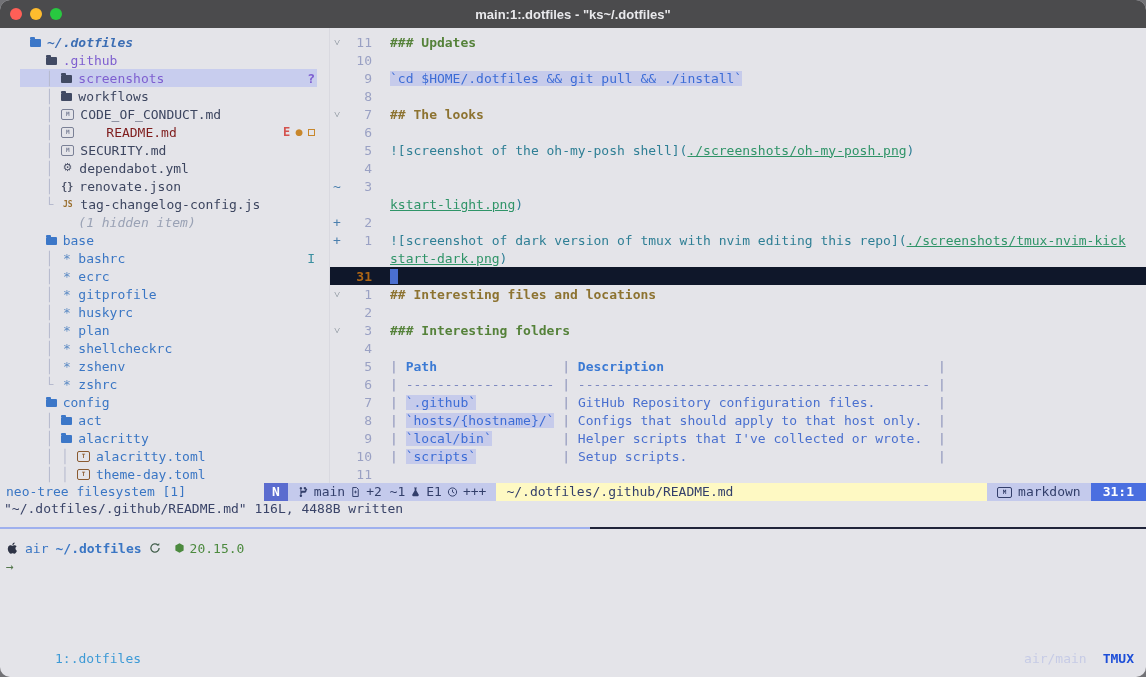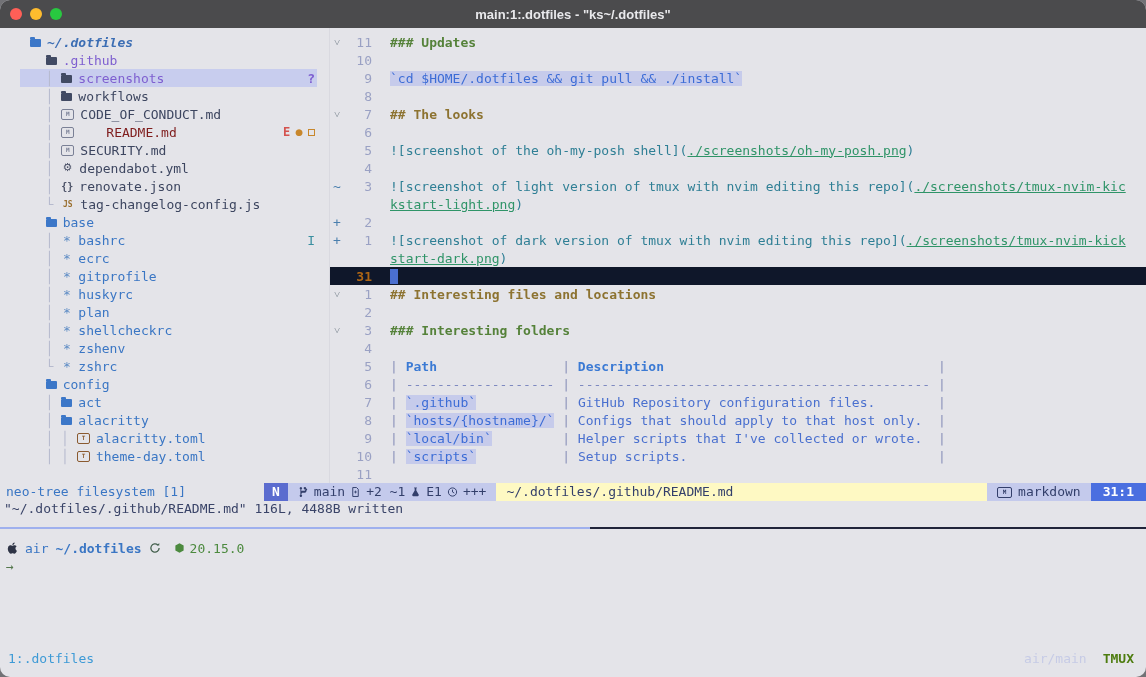--- a/index.html
+++ b/index.html
@@ -90,24 +90,24 @@
   .pb-right{flex:1;background:#20243a;}
   .shell{flex:1;padding:10px 0 0 6px;color:#3d4660;overflow:hidden;}
   .prompt-line{display:flex;align-items:center;gap:7px;height:18px;}
   .host{color:#3a76c4;}
   .cwd{color:#3a76c4;font-weight:bold;}
   .git-ic{color:#44604e;display:flex;align-items:center;}
   .node{display:flex;align-items:center;gap:5px;color:#4c8a3f;margin-left:6px;}
   .arrow{color:#55784e;height:18px;margin-top:2px;}
   
   .tmuxbar{height:26px;flex:0 0 auto;display:flex;align-items:flex-start;padding:2px 12px 0 8px;}
-  .tmux-win{color:#3d9ad6;}
+  .tmux-win{color:#3d9ad6;margin-left:47px;}
   .tmux-right{margin-left:auto;display:flex;gap:16px;}
   .tmux-session{color:#c6cbe6;}
-  .tmux-mode{color:#4d7c0f;font-weight:bold;}
+  .tmux-mode{color:#1d4ed8;font-weight:bold;}
 </style>
 </head>
 <body>
 
 <div class="window">
   <div class="titlebar">
     <div class="traffic">
       <span class="tl red"></span>
       <span class="tl yellow"></span>
       <span class="tl green"></span>
@@ -120,20 +120,21 @@
         <div class="trow"><span class="guide"></span><span class="i-folder" style="--fc: #3c77c8;"></span><span class="tlabel t-root">~/.dotfiles</span></div>
         <div class="trow"><span class="guide">  </span><span class="i-folder" style="--fc: #414a63;"></span><span class="tlabel t-purple">.github</span></div>
         <div class="trow sel"><span class="guide">  │ </span><span class="i-folder" style="--fc: #414a63;"></span><span class="tlabel t-purple">screenshots</span><span class="badges"><span class="b-q">?</span></span></div>
         <div class="trow"><span class="guide">  │ </span><span class="i-folder" style="--fc: #414a63;"></span><span class="tlabel t-plain">workflows</span></div>
         <div class="trow"><span class="guide">  │ </span><span class="i-md">M</span><span class="tlabel t-plain">CODE_OF_CONDUCT.md</span></div>
         <div class="trow"><span class="guide">  │ </span><span class="i-md">M</span><span class="tlabel t-readme">README.md</span><span class="badges"><span class="b-e">E</span><span class="b-dot">●</span><span class="b-sq"></span></span></div>
         <div class="trow"><span class="guide">  │ </span><span class="i-md">M</span><span class="tlabel t-plain">SECURITY.md</span></div>
         <div class="trow"><span class="guide">  │ </span><span class="i-gear">⚙</span><span class="tlabel t-plain">dependabot.yml</span></div>
         <div class="trow"><span class="guide">  │ </span><span class="i-braces">{}</span><span class="tlabel t-plain">renovate.json</span></div>
         <div class="trow"><span class="guide">  └ </span><span class="i-js">JS</span><span class="tlabel t-plain">tag-changelog-config.js</span></div>
+        <div class="trow"><span class="guide">    </span><span class="i-none"></span><span class="tlabel t-hidden">(1 hidden item)</span></div>
         <div class="trow"><span class="guide">  </span><span class="i-folder" style="--fc: #3c77c8;"></span><span class="tlabel t-blue">base</span></div>
         <div class="trow"><span class="guide">  │ </span><span class="i-star">*</span><span class="tlabel t-blue">bashrc</span><span class="badges"><span class="b-i">I</span></span></div>
         <div class="trow"><span class="guide">  │ </span><span class="i-star">*</span><span class="tlabel t-blue">ecrc</span></div>
         <div class="trow"><span class="guide">  │ </span><span class="i-star">*</span><span class="tlabel t-blue">gitprofile</span></div>
         <div class="trow"><span class="guide">  │ </span><span class="i-star">*</span><span class="tlabel t-blue">huskyrc</span></div>
         <div class="trow"><span class="guide">  │ </span><span class="i-star">*</span><span class="tlabel t-blue">plan</span></div>
         <div class="trow"><span class="guide">  │ </span><span class="i-star">*</span><span class="tlabel t-blue">shellcheckrc</span></div>
         <div class="trow"><span class="guide">  │ </span><span class="i-star">*</span><span class="tlabel t-blue">zshenv</span></div>
         <div class="trow"><span class="guide">  └ </span><span class="i-star">*</span><span class="tlabel t-blue">zshrc</span></div>
         <div class="trow"><span class="guide">  </span><span class="i-folder" style="--fc: #3c77c8;"></span><span class="tlabel t-blue">config</span></div>
@@ -144,21 +145,21 @@
       </div>
     <div class="editor" id="lines">
         <div class="erow"><span class="gut">˅</span><span class="lnum">11</span><span class="ltext"><span class="h3">### Updates</span></span></div>
         <div class="erow"><span class="gut"></span><span class="lnum">10</span><span class="ltext"></span></div>
         <div class="erow"><span class="gut"></span><span class="lnum">9</span><span class="ltext"><span class="code">`cd $HOME/.dotfiles &amp;&amp; git pull &amp;&amp; ./install`</span></span></div>
         <div class="erow"><span class="gut"></span><span class="lnum">8</span><span class="ltext"></span></div>
         <div class="erow"><span class="gut">˅</span><span class="lnum">7</span><span class="ltext"><span class="h2">## The looks</span></span></div>
         <div class="erow"><span class="gut"></span><span class="lnum">6</span><span class="ltext"></span></div>
         <div class="erow"><span class="gut"></span><span class="lnum">5</span><span class="ltext"><span class="txt">![screenshot of the oh-my-posh shell](</span><span class="link">./screenshots/oh-my-posh.png</span><span class="txt">)</span></span></div>
         <div class="erow"><span class="gut"></span><span class="lnum">4</span><span class="ltext"></span></div>
-        <div class="erow"><span class="gut sign">~</span><span class="lnum">3</span><span class="ltext"><span class="txt">![screenshot of light version of tmux with nvim editing this repo](</span><span class="link">./screenshots/tmux-nvim-kic</span></span></div>
+        <div class="erow"><span class="gut sign">~</span><span class="lnum">3</span></div>
         <div class="erow"><span class="gut"></span><span class="lnum"></span><span class="ltext"><span class="link">kstart-light.png</span><span class="txt">)</span></span></div>
         <div class="erow"><span class="gut sign">+</span><span class="lnum">2</span><span class="ltext"></span></div>
         <div class="erow"><span class="gut sign">+</span><span class="lnum">1</span><span class="ltext"><span class="txt">![screenshot of dark version of tmux with nvim editing this repo](</span><span class="link">./screenshots/tmux-nvim-kick</span></span></div>
         <div class="erow"><span class="gut"></span><span class="lnum"></span><span class="ltext"><span class="link">start-dark.png</span><span class="txt">)</span></span></div>
         <div class="erow cursorline"><span class="gut"></span><span class="lnum cur">31</span><span class="ltext"><span class="cursorblk"></span></span></div>
         <div class="erow"><span class="gut">˅</span><span class="lnum">1</span><span class="ltext"><span class="h2">## Interesting files and locations</span></span></div>
         <div class="erow"><span class="gut"></span><span class="lnum">2</span><span class="ltext"></span></div>
         <div class="erow"><span class="gut">˅</span><span class="lnum">3</span><span class="ltext"><span class="h3">### Interesting folders</span></span></div>
         <div class="erow"><span class="gut"></span><span class="lnum">4</span><span class="ltext"></span></div>
         <div class="erow"><span class="gut"></span><span class="lnum">5</span><span class="ltext"><span class="pipe">| </span><span class="thead">Path</span><span class="plain">               </span><span class="pipe"> | </span><span class="thead">Description</span><span class="plain">                                  </span><span class="pipe"> |</span></span></div>

